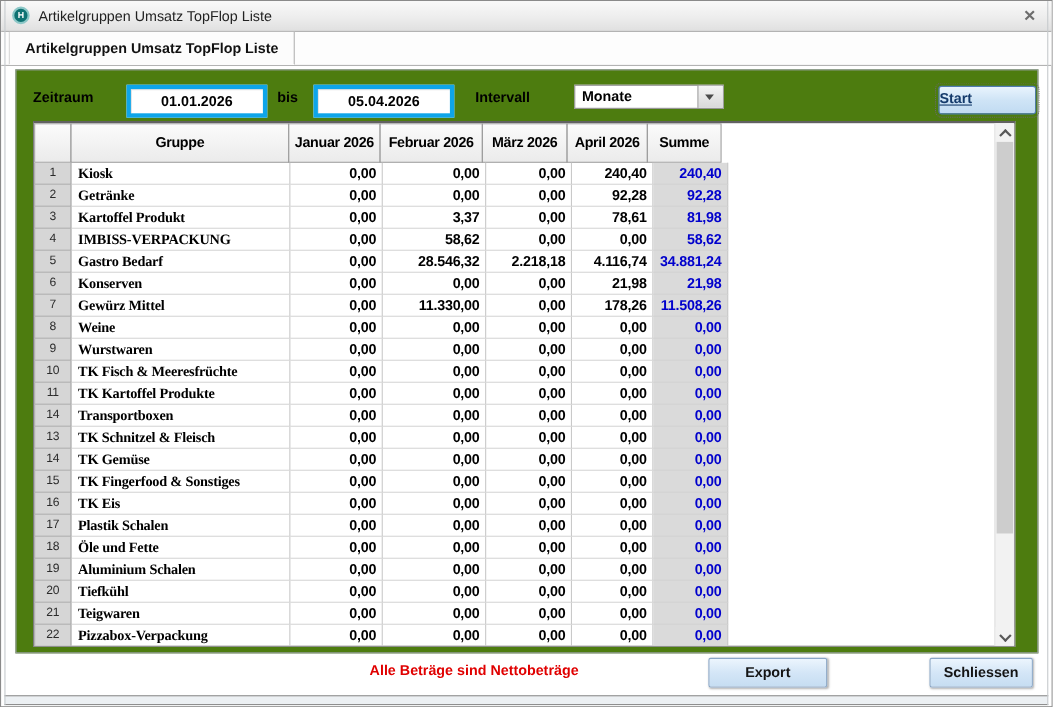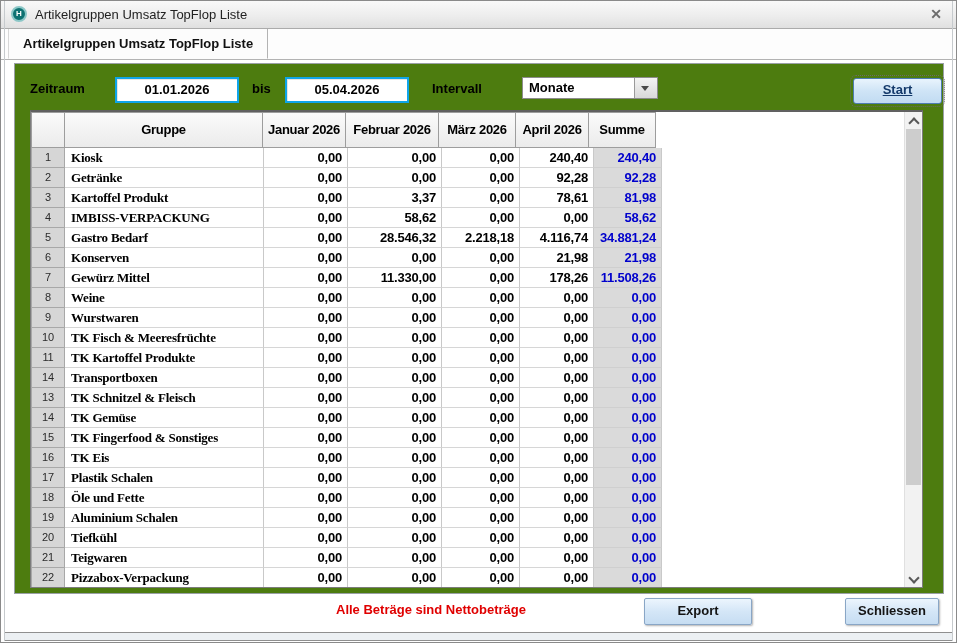--- a/index.html
+++ b/index.html
@@ -12,26 +12,26 @@
   .title{position:absolute;left:34px;top:6px;font-size:13px;color:#222;}
   .close-x{position:absolute;right:14px;top:5px;font-size:14px;font-weight:bold;color:#6d6d6d;cursor:default;}
 
   
   .tabstrip{position:absolute;left:0;top:27px;right:0;height:30px;background:#fdfdfd;border-top:1px solid #ababab;border-bottom:1px solid #b3b3b3;}
   .tab{position:absolute;left:7px;top:0;height:29px;padding:0 14px;background:#fcfcfc;border-right:1px solid #b3b3b3;border-left:1px solid #d7d7d7;border-bottom:1px solid #fcfcfc;line-height:29px;font-size:13px;font-weight:bold;color:#111;}
 
   
   .panel{position:absolute;left:13px;top:62px;width:928px;height:529px;background:#4d7c0f;border:1px solid #9aa0a6;}
   .lbl{position:absolute;font-size:13px;font-weight:bold;color:#000;}
-  .datebox{position:absolute;height:22px;width:120px;border:2px solid #0ea5e9;background:#fff;font-size:13px;font-weight:bold;text-align:center;line-height:22px;box-shadow:inset 1px 1px 0 #e4e4e4;}
+  .datebox{position:absolute;height:22px;width:120px;border:4px solid #0ea5e9;background:#fff;font-size:13px;font-weight:bold;text-align:center;line-height:22px;box-shadow:inset 1px 1px 0 #e4e4e4;}
   .select{position:absolute;left:507px;top:13px;width:136px;height:22px;border:1px solid #8c8c8c;background:#fff;box-sizing:border-box;}
   .select .val{position:absolute;left:6px;top:0;line-height:20px;font-size:13px;font-weight:bold;}
   .select .dd{position:absolute;right:0;top:0;bottom:0;width:22px;background:linear-gradient(#f4f4f4,#d9d9d9);border-left:1px solid #9a9a9a;}
   .select .dd::after{content:"";position:absolute;left:6px;top:8px;border:4px solid transparent;border-top:5px solid #4a4a4a;}
-  .btn-start{position:absolute;left:838px;top:14px;width:87px;height:24px;background:linear-gradient(#e9f4fd,#cfe4f6 50%,#c1dbf2);border:1px solid #4f7cb1;border-radius:3px;font-size:13px;font-weight:bold;color:#143a6b;text-align:center;line-height:22px;outline:1px dotted #6a6a6a;outline-offset:2px;text-decoration:underline;}
+  .btn-start{position:absolute;left:838px;top:14px;width:87px;height:24px;background:linear-gradient(#e9f4fd,#cfe4f6 50%,#c1dbf2);border:1px solid #4f7cb1;border-radius:3px;font-size:13px;font-weight:bold;color:#143a6b;text-align:left;line-height:22px;outline:1px dotted #6a6a6a;outline-offset:2px;text-decoration:underline;}
 
   
   .tablebox{position:absolute;left:15px;top:46px;width:891px;height:475px;border:1px solid #7c7c7c;border-top:2px solid #616161;background:#fff;overflow:hidden;}
   .thead{display:flex;height:36px;}
   .hcell{box-sizing:border-box;background:linear-gradient(#fbfbfb,#ebebeb);border:1px solid #9d9d9d;margin-right:-1px;font-size:13px;font-weight:bold;text-align:center;line-height:34px;letter-spacing:-0.3px;}
   .trow{display:flex;height:20px;}
   .cell{box-sizing:border-box;font-size:13px;font-weight:bold;letter-spacing:-0.2px;line-height:19px;white-space:nowrap;overflow:hidden;}
   .c-nr{width:34px;background:#d6d6d6;border:1px solid #a8a8a8;border-top:none;font-size:11px;font-weight:normal;color:#2b2b2b;text-align:center;line-height:18px;}
   .c-grp{width:199px;padding-left:6px;border-right:1px solid #c9c9c9;border-bottom:1px solid #d6d6d6;text-align:left;font-family:Liberation Serif, serif;}
   .c-val{text-align:right;padding-right:5px;border-right:1px solid #c9c9c9;border-bottom:1px solid #d6d6d6;}

